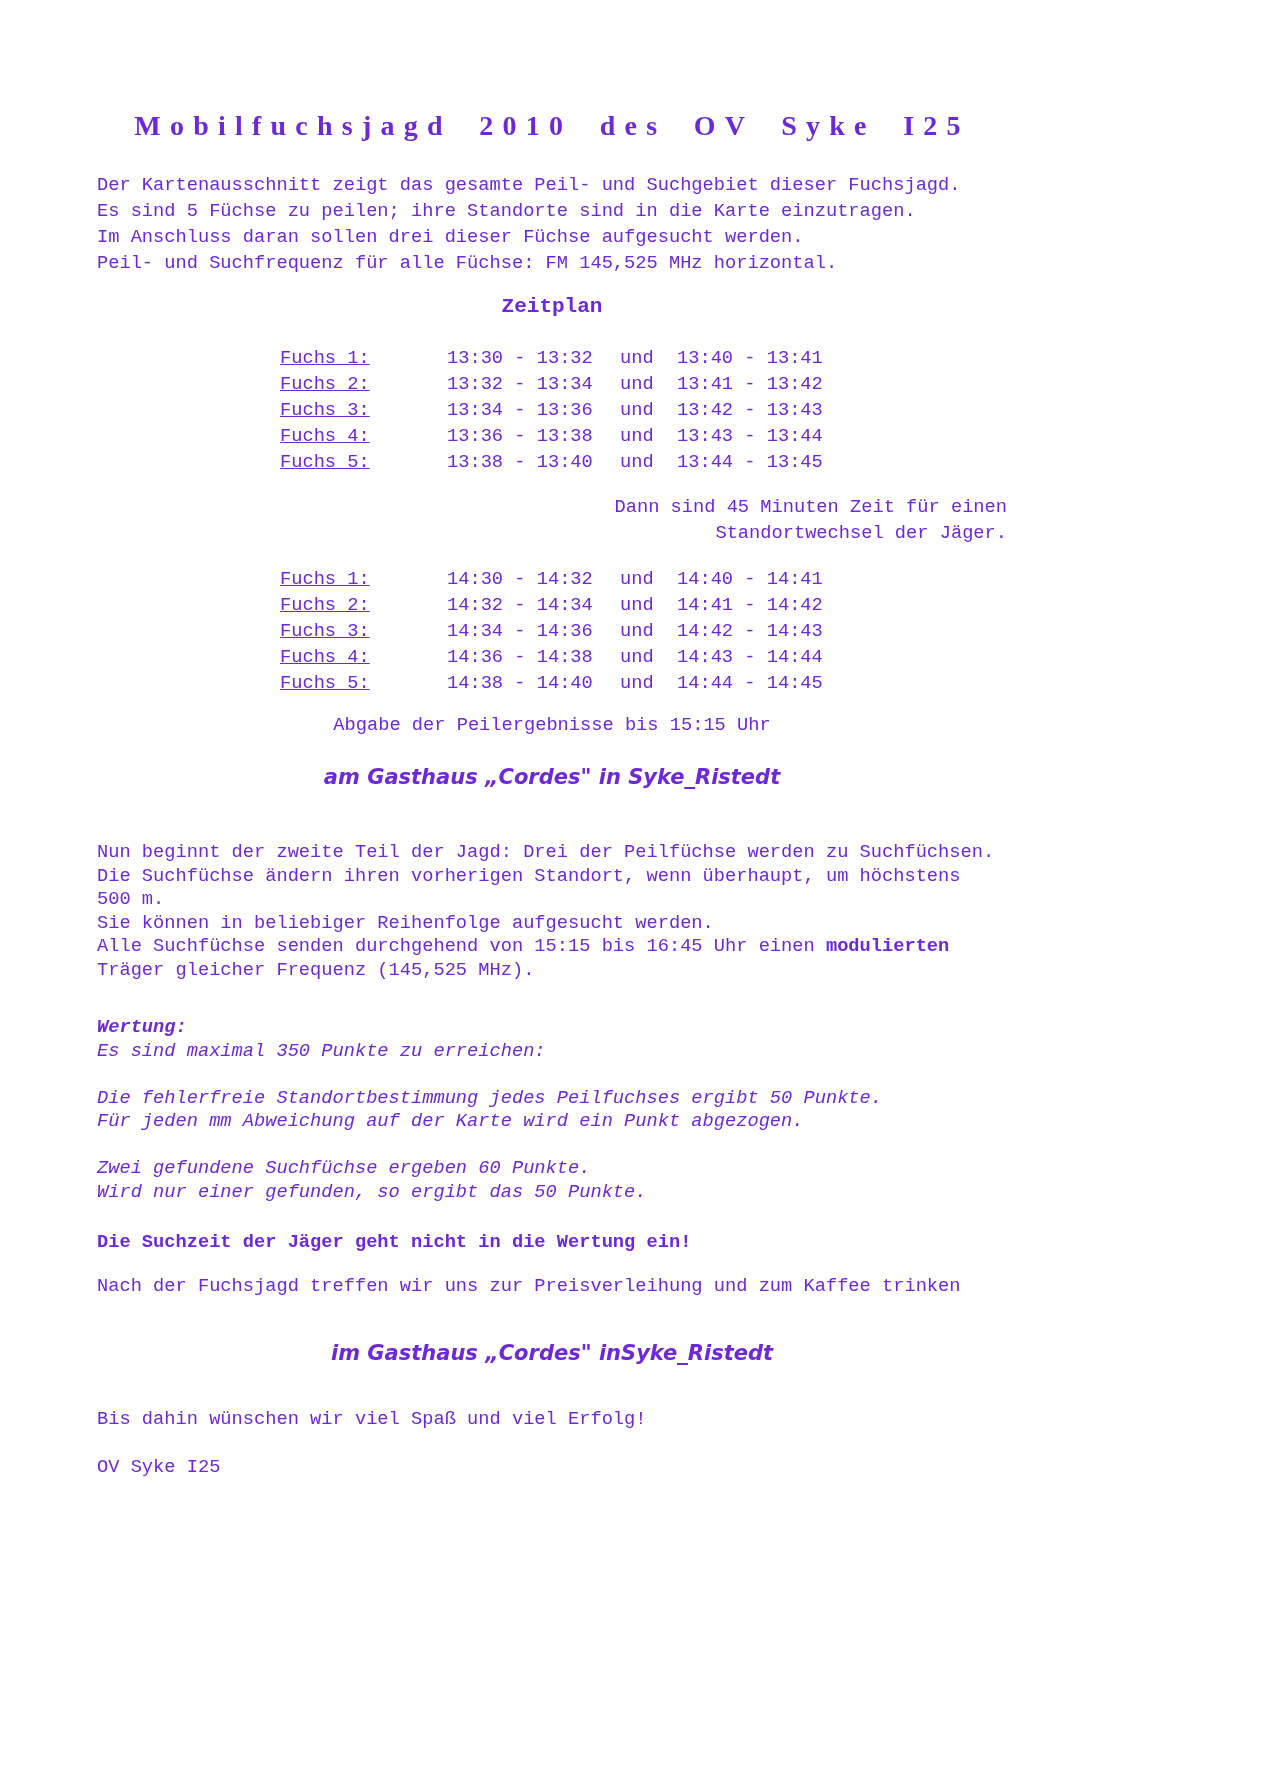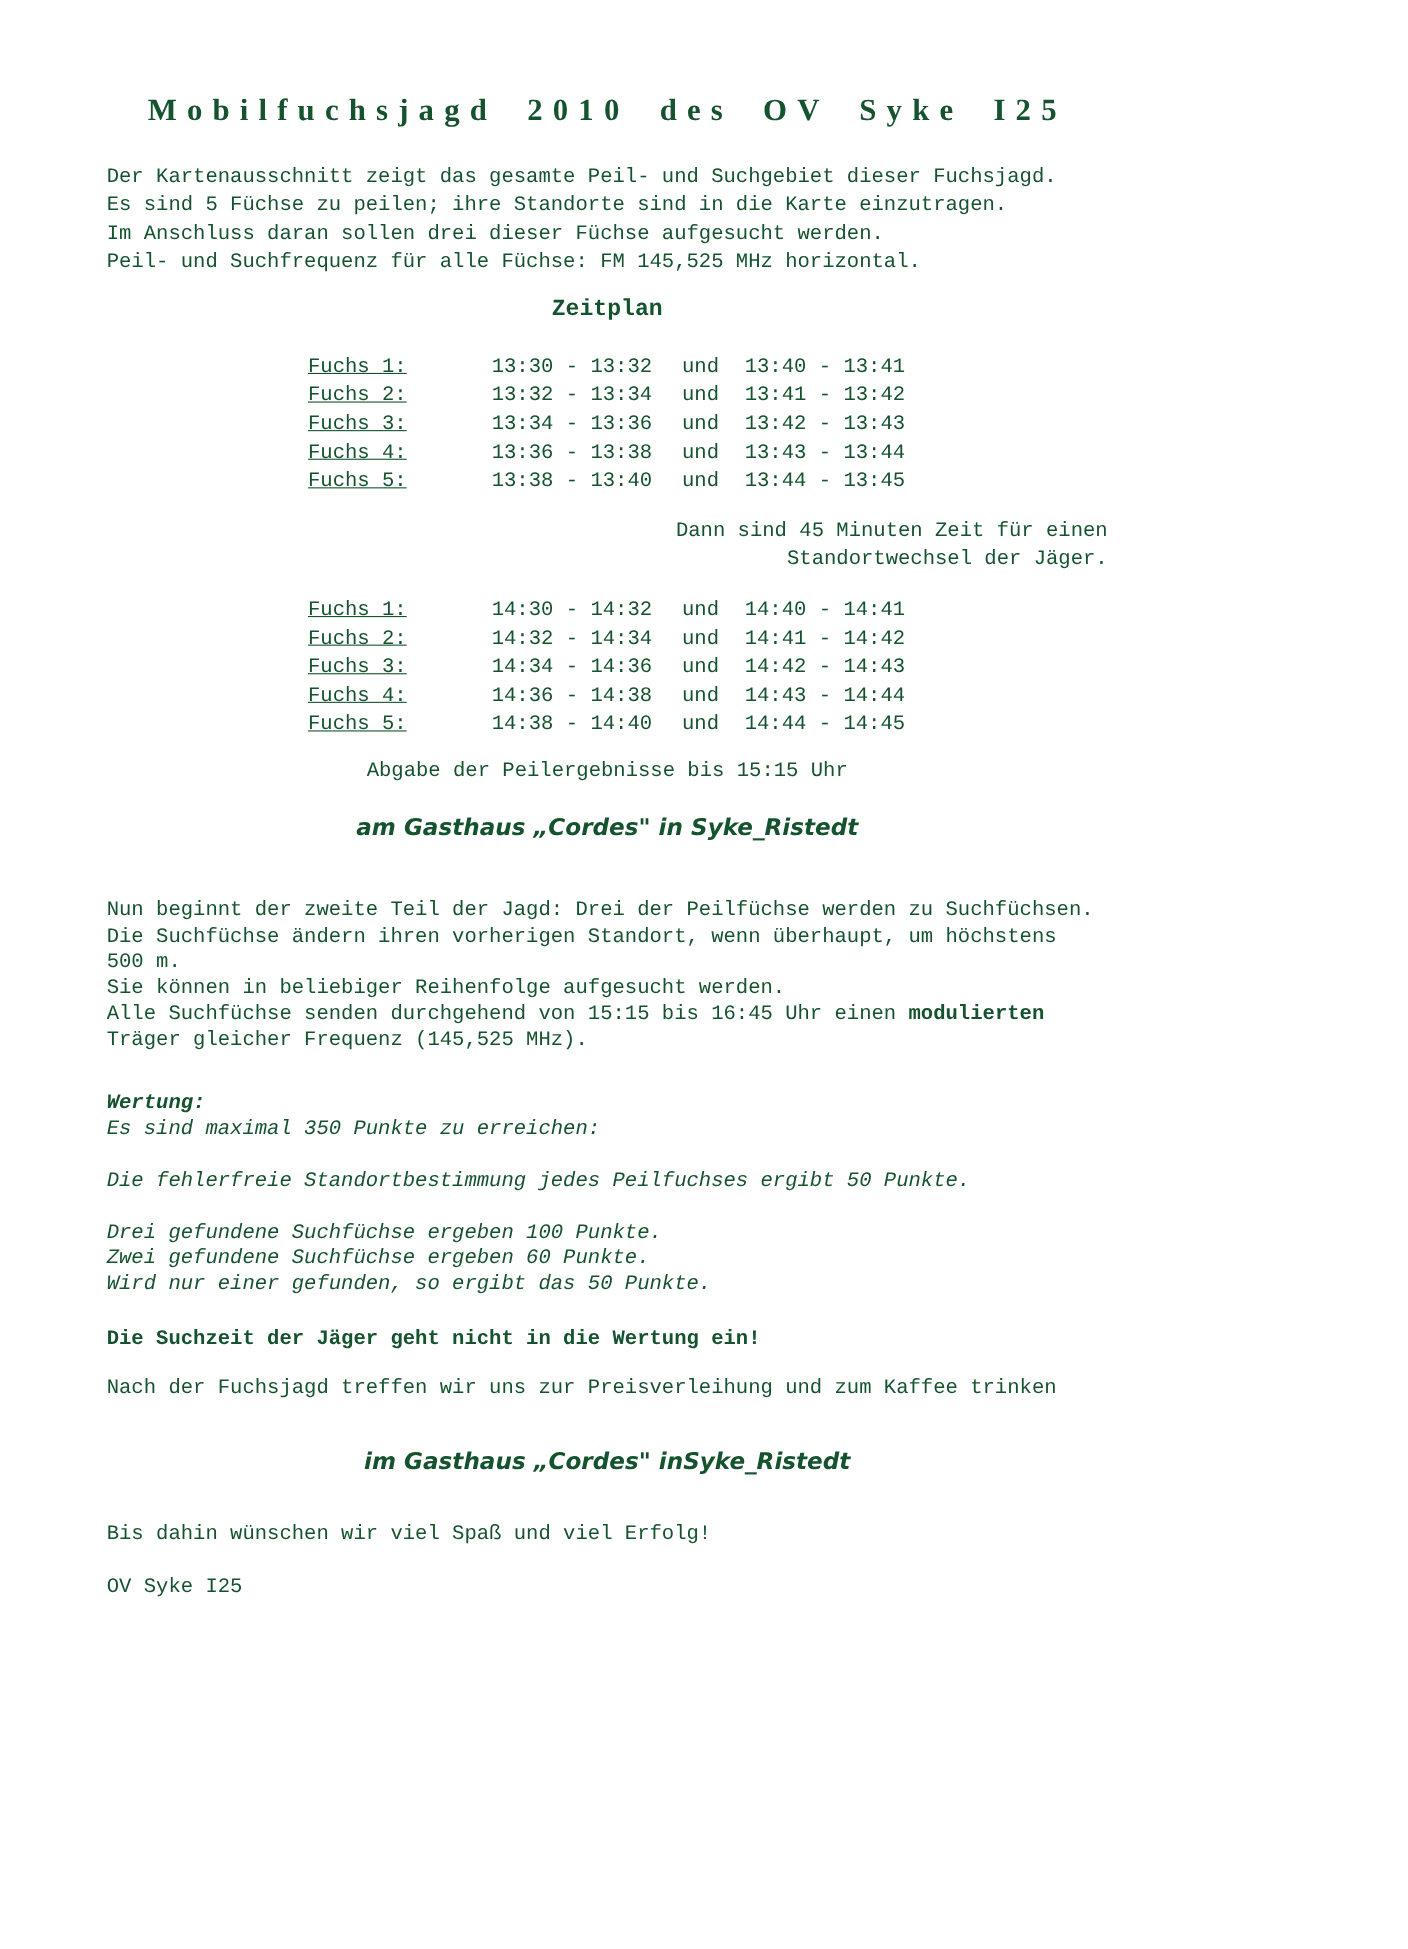--- a/index.html
+++ b/index.html
@@ -1,24 +1,24 @@
 <!DOCTYPE html>
 <html><head>
 <meta charset="utf-8">
 <style>
   html, body { margin: 0; padding: 0; background: #ffffff; }
   .doc {
     position: relative;
     width: 1280px;
     height: 1772px;
     background: #ffffff;
-    color: #14532d;
+    color: #6d28d9;
     overflow: hidden;
     box-sizing: border-box;
-    padding-top: 84px;
+    padding-top: 109px;
     padding-left: 97px;
     font-family: "Liberation Mono", "DejaVu Sans Mono", monospace;
     font-size: 18.7px;
   }
   .col { width: 910px; }
   .centered { text-align: center; }
   .title {
     font-family: "Liberation Serif", "DejaVu Serif", serif;
     font-weight: bold;
     font-size: 28px;
@@ -126,22 +126,22 @@
     <div class="ln2">Sie können in beliebiger Reihenfolge aufgesucht werden.</div>
     <div class="ln2"><span>Alle Suchfüchse senden durchgehend von 15:15 bis 16:45 Uhr einen </span><span class="bold">modulierten</span></div>
     <div class="ln2">Träger gleicher Frequenz (145,525 MHz).</div>
   </div>
 
   <div class="wertung">
     <div class="ln2 bold">Wertung:</div>
     <div class="ln2">Es sind maximal 350 Punkte zu erreichen:</div>
     <div class="gap"></div>
     <div class="ln2">Die fehlerfreie Standortbestimmung jedes Peilfuchses ergibt 50 Punkte.</div>
+    <div class="ln2">Für jeden mm Abweichung auf der Karte wird ein Punkt abgezogen.</div>
     <div class="gap"></div>
-    <div class="ln2">Drei gefundene Suchfüchse ergeben 100 Punkte.</div>
     <div class="ln2">Zwei gefundene Suchfüchse ergeben 60 Punkte.</div>
     <div class="ln2">Wird nur einer gefunden, so ergibt das 50 Punkte.</div>
   </div>
 
   <div class="emphasis">Die Suchzeit der Jäger geht nicht in die Wertung ein!</div>
 
   <div class="ln2 meeting">Nach der Fuchsjagd treffen wir uns zur Preisverleihung und zum Kaffee trinken</div>
 
   <div class="col centered venue venue-2">im Gasthaus „Cordes" inSyke_Ristedt</div>
 

